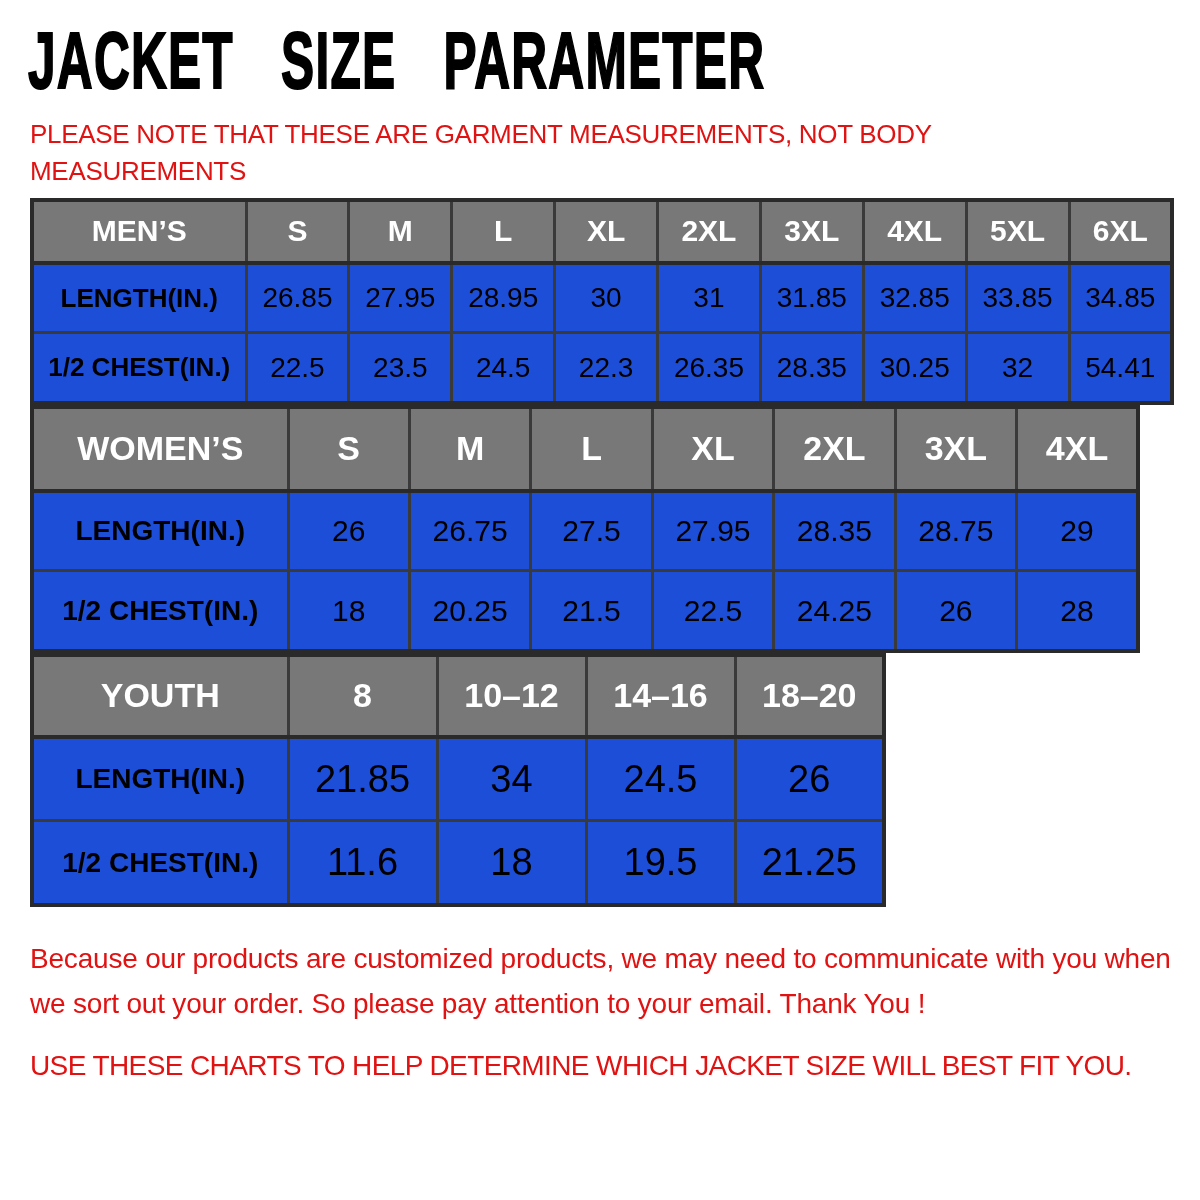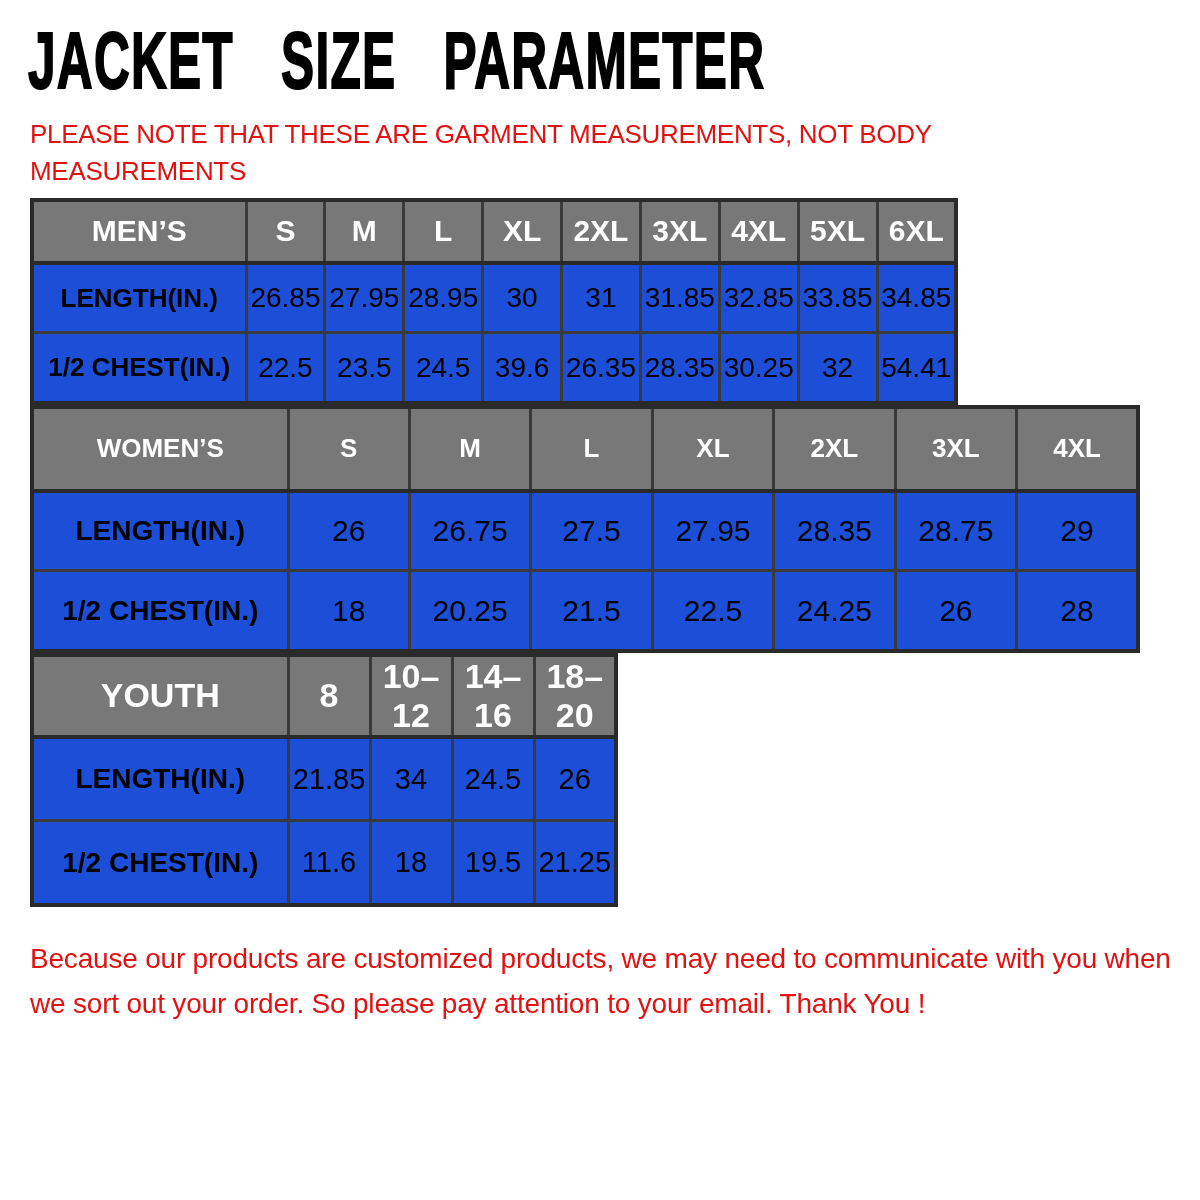--- a/index.html
+++ b/index.html
@@ -45,37 +45,37 @@
     border:3px solid var(--border);padding:0;overflow:hidden;
   }
   table.size-table thead th{
     background:var(--gray);color:#ffffff;font-weight:bold;
     border-bottom:4px solid var(--border-heavy);
   }
   table.size-table tbody td{background:#1d4ed8;color:var(--ink);}
   table.size-table tbody td:first-child{font-weight:bold;}
 
   
-  .tbl-0{width:928px;margin-top:16px;}
+  .tbl-0{width:1144px;margin-top:16px;}
   .tbl-0 thead th{height:63px;font-size:30px;}
   .tbl-0 tbody td{height:70px;font-size:28px;}
   .tbl-0 th:first-child,.tbl-0 td:first-child{width:214px;}
   .tbl-0 tbody td:first-child{font-size:26px;}
 
   
   .tbl-1{width:1110px;margin-top:32px;}
-  .tbl-1 thead th{height:84px;font-size:26px;}
+  .tbl-1 thead th{height:84px;font-size:34px;}
   .tbl-1 tbody td{height:80px;font-size:30px;}
   .tbl-1 th:first-child,.tbl-1 td:first-child{width:256px;}
   .tbl-1 tbody td:first-child{font-size:28px;}
 
   
-  .tbl-2{width:588px;margin-top:32px;}
+  .tbl-2{width:856px;margin-top:32px;}
   .tbl-2 thead th{height:82px;font-size:34px;}
-  .tbl-2 tbody td{height:84px;font-size:29px;}
+  .tbl-2 tbody td{height:84px;font-size:38px;}
   .tbl-2 th:first-child,.tbl-2 td:first-child{width:256px;}
   .tbl-2 tbody td:first-child{font-size:28px;}
 
   
   .footer-p1{
     margin:30px 0 0 2px;max-width:1168px;
     color:var(--red);font-size:28px;line-height:1.6;
     letter-spacing:-0.2px;
   }
   .footer-p2{
@@ -119,21 +119,21 @@
           <td>31.85</td>
           <td>32.85</td>
           <td>33.85</td>
           <td>34.85</td>
         </tr>
         <tr>
           <td>1/2 CHEST(IN.)</td>
           <td>22.5</td>
           <td>23.5</td>
           <td>24.5</td>
-          <td>39.6</td>
+          <td>22.3</td>
           <td>26.35</td>
           <td>28.35</td>
           <td>30.25</td>
           <td>32</td>
           <td>54.41</td>
         </tr>
       </tbody>
   </table>
 
   <table class="size-table tbl-1">
@@ -196,14 +196,15 @@
           <td>11.6</td>
           <td>18</td>
           <td>19.5</td>
           <td>21.25</td>
         </tr>
       </tbody>
   </table>
 
   <p class="footer-p1">Because our products are customized products, we may need to communicate with you when we sort out your order. So please pay attention to your email. Thank You !</p>
 
+  <p class="footer-p2">USE THESE CHARTS TO HELP DETERMINE WHICH JACKET SIZE WILL BEST FIT YOU.</p>
 
 </div>
 
 </body></html>

